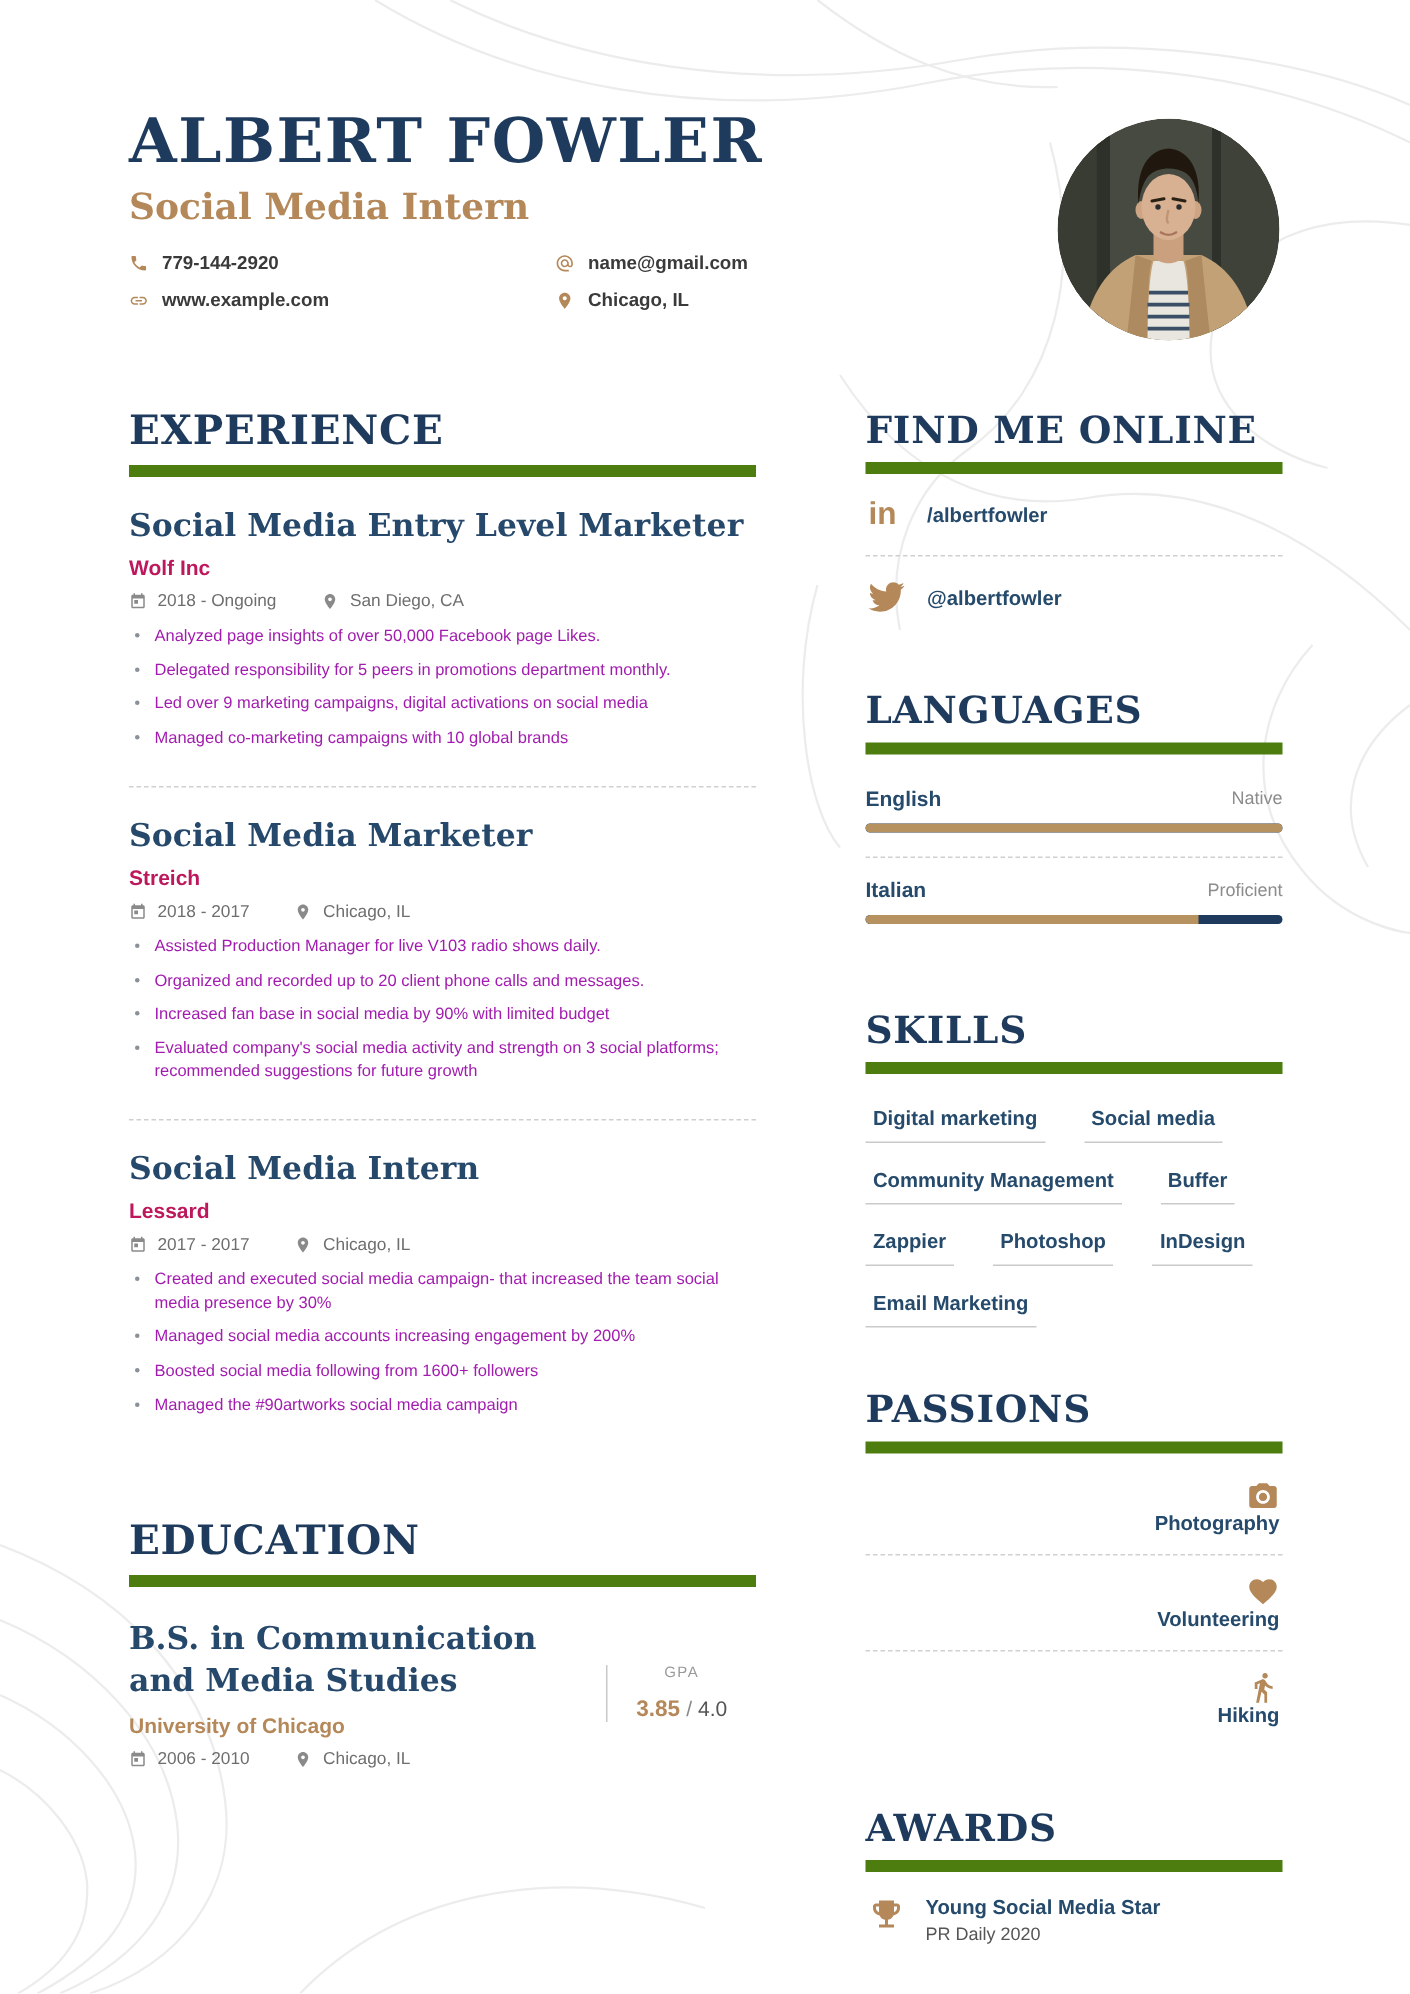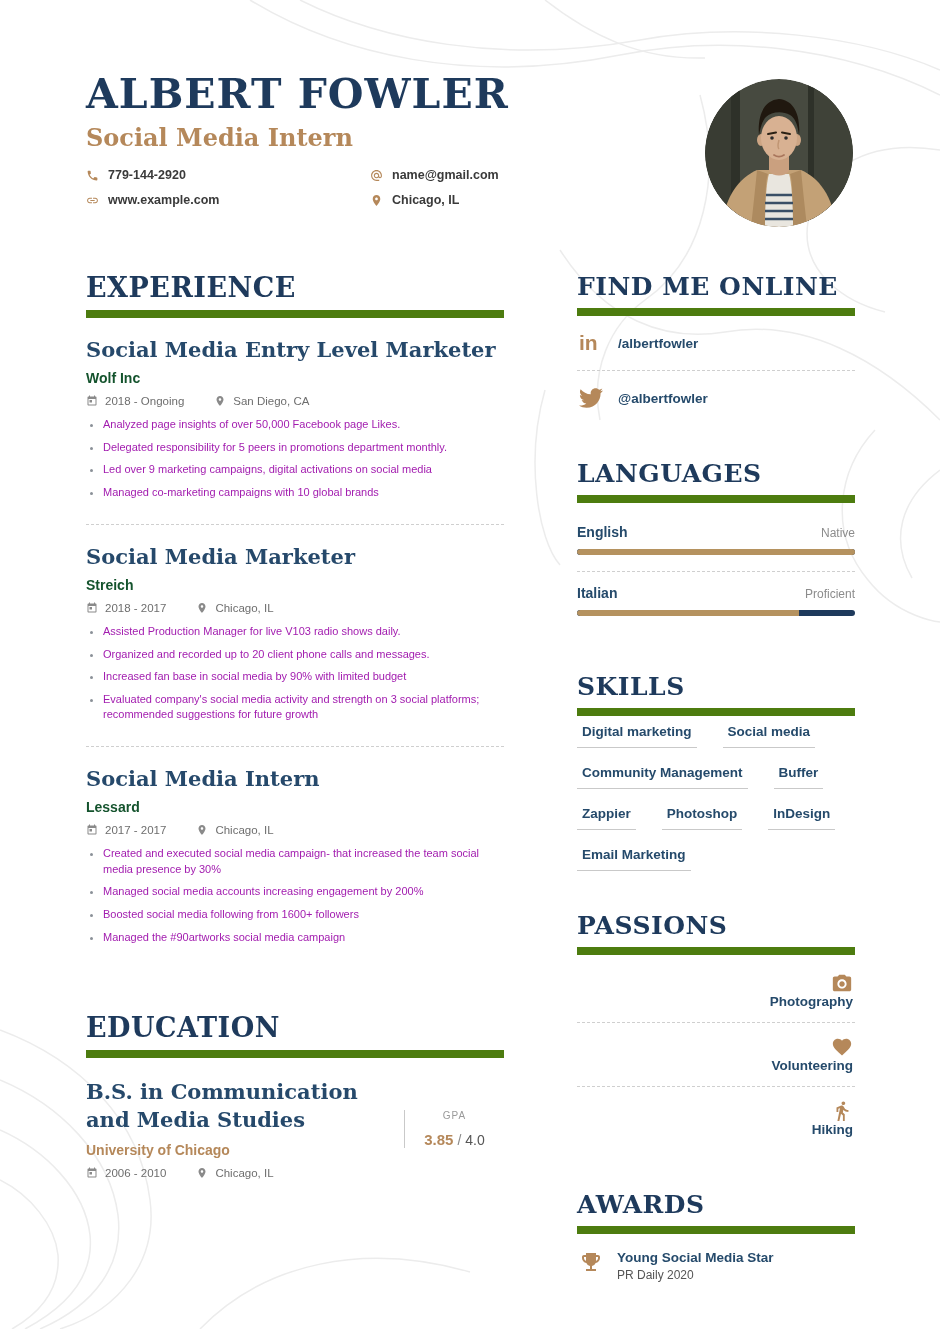--- a/index.html
+++ b/index.html
@@ -38,21 +38,21 @@
   }
   .right-col .section-heading { font-size:25px; }
 
   
   .job { padding:19px 0 16px; }
   .job:not(:last-child) { border-bottom:1px dashed #cfcfcf; }
   .job-title {
     font-family:"DejaVu Serif","Liberation Serif",serif; font-weight:700;
     font-size:21px; color:#26496b; line-height:1.25;
   }
-  .company { font-size:14px; font-weight:700; color:#14532d; margin-top:7px; }
+  .company { font-size:14px; font-weight:700; color:#be185d; margin-top:7px; }
   .meta { display:flex; align-items:center; gap:7px; margin-top:9px; font-size:11.5px; color:#6e6e6e; }
   .meta .icon { width:12px; height:12px; color:#8a8a8a; }
   .meta .gap { width:16px; }
   .bullets { margin-top:10px; padding-left:17px; }
   .bullets li { font-size:11px; color:#a21caf; line-height:1.42; margin-bottom:7px; }
   .bullets li::marker { color:#8b9198; }
 
   
   .edu-section { margin-top:44px; }
   .edu-row { display:flex; margin-top:20px;align-items:center; }
@@ -71,27 +71,27 @@
   
   .rsection { margin-bottom:40px; }
   .find-item { display:flex; align-items:center; gap:15px; padding:15px 2px; }
   .find-item:not(:last-child) { border-bottom:1px dashed #cfcfcf; }
   .find-item .icon { width:24px; height:24px; color:#b5885a; }
   .li-word { font-family:"Liberation Sans",sans-serif; font-weight:700; font-size:21px; color:#b5885a; line-height:24px; }
   .find-text, .passion-text, .skill-tag, .lang-name, .award-title { font-size:13.5px; font-weight:700; color:#254a6b; }
 
   .lang-item { padding:13px 0 16px; }
   .lang-item:not(:last-child) { border-bottom:1px dashed #cfcfcf; }
-  .lang-top { display:flex; justify-content:space-between; align-items:flex-end; }
+  .lang-top { display:flex; justify-content:space-between; align-items:center; }
   .lang-name { font-size:14px; }
   .lang-level { font-size:12px; color:#8c8c8c; font-weight:400; }
   .lang-bar { margin-top:9px; height:6px; border-radius:3px; background:#1e3a5c; overflow:hidden; }
   .lang-fill { height:100%; background:#b5925f; border-radius:3px 0 0 3px; }
 
-  .skills-list { margin-top:8px; display:flex; flex-wrap:wrap; column-gap:26px; row-gap:17px;text-align:center; }
+  .skills-list { margin-top:22px; display:flex; flex-wrap:wrap; column-gap:26px; row-gap:17px;text-align:center; }
   .skill-tag { padding:0 5px 8px; border-bottom:1px solid #c9c9c9; }
 
   .passion-item { display:flex; align-items:flex-end; padding:13px 2px;flex-direction:column; }
   .passion-item:not(:last-child) { border-bottom:1px dashed #cfcfcf; }
   .passion-item .icon { width:22px; height:22px; color:#b5885a; }
 
   .award-item { display:flex; align-items:flex-start; gap:14px; padding:16px 2px 0; }
   .award-item .icon { width:24px; height:24px; color:#b5885a; }
   .award-sub { font-size:12px; color:#555; margin-top:3px; }
 

